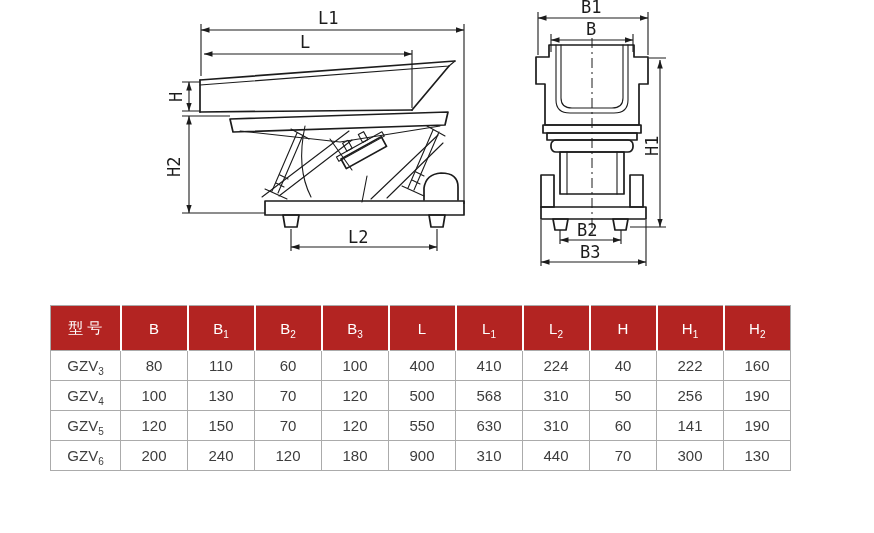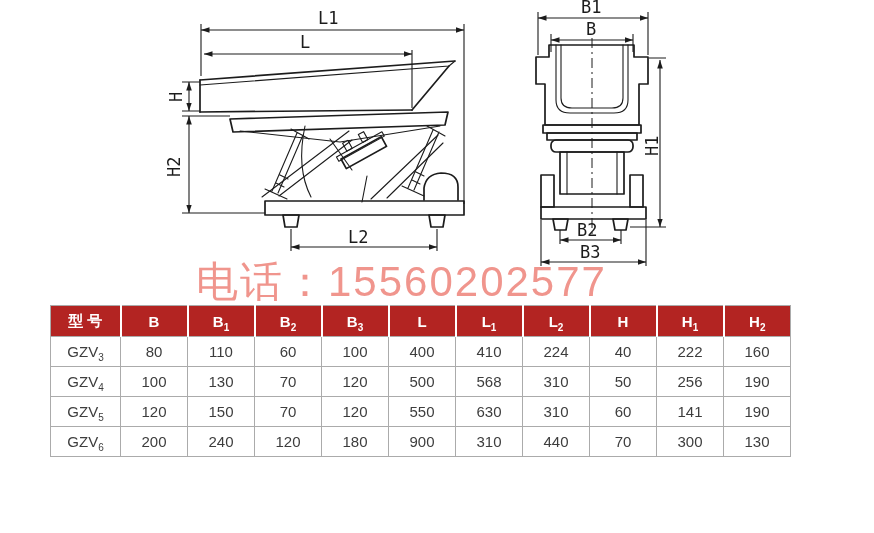--- a/index.html
+++ b/index.html
@@ -17,22 +17,22 @@
 
   
   .watermark{position:absolute;left:196px;top:254px;font-size:42px;letter-spacing:2px;
              color:var(--wm,#f0958d);white-space:nowrap;}
 
   
   table.spec{position:absolute;left:50px;top:305px;border-collapse:collapse;table-layout:fixed;
              border:1px solid #ababab;}
   table.spec col{width:67px;}
   table.spec col.c0{width:70px;}
-  table.spec th{background:var(--hdr,#b32422);color:#ffffff;font-size:15px;font-weight:bold;
-                height:30px;border-right:2px solid #ffffff;padding:0;text-align:center;}
+  table.spec th{background:var(--hdr,#b32422);color:#ffffff;font-size:15px;font-weight:normal;
+                height:30px;border-right:2px solid #ffffff;padding:7px;text-align:center;}
   table.spec th:last-child{border-right:none;}
   table.spec td{border:1px solid #ababab;height:29px;text-align:center;vertical-align:middle;
                 font-size:15px;color:#3d3d3d;padding:0;}
   table.spec sub{font-size:10px;line-height:0;}
 </style>
 </head>
 <body style="--hdr: #b32422; --wm: #f0958d; --ink: #1c1c1c;">
 
 <div class="stage">
 
@@ -116,21 +116,20 @@
       <line class="dim" x1="560" y1="240" x2="621" y2="240" marker-start="url(#arr)" marker-end="url(#arr)"></line>
       <line class="dim" x1="541" y1="262" x2="646" y2="262" marker-start="url(#arr)" marker-end="url(#arr)"></line>
       <text x="581" y="13">B1</text>
       <text x="586" y="35">B</text>
       <text x="643" y="151" transform="rotate(-90 653 146)">H1</text>
       <text x="577" y="236">B2</text>
       <text x="580" y="258">B3</text>
     </g>
   </svg>
 
-  <div class="watermark">电话：15560202577</div>
 
   <table class="spec">
     <colgroup>
         <col class="c0">
         <col>
         <col>
         <col>
         <col>
         <col>
         <col>

